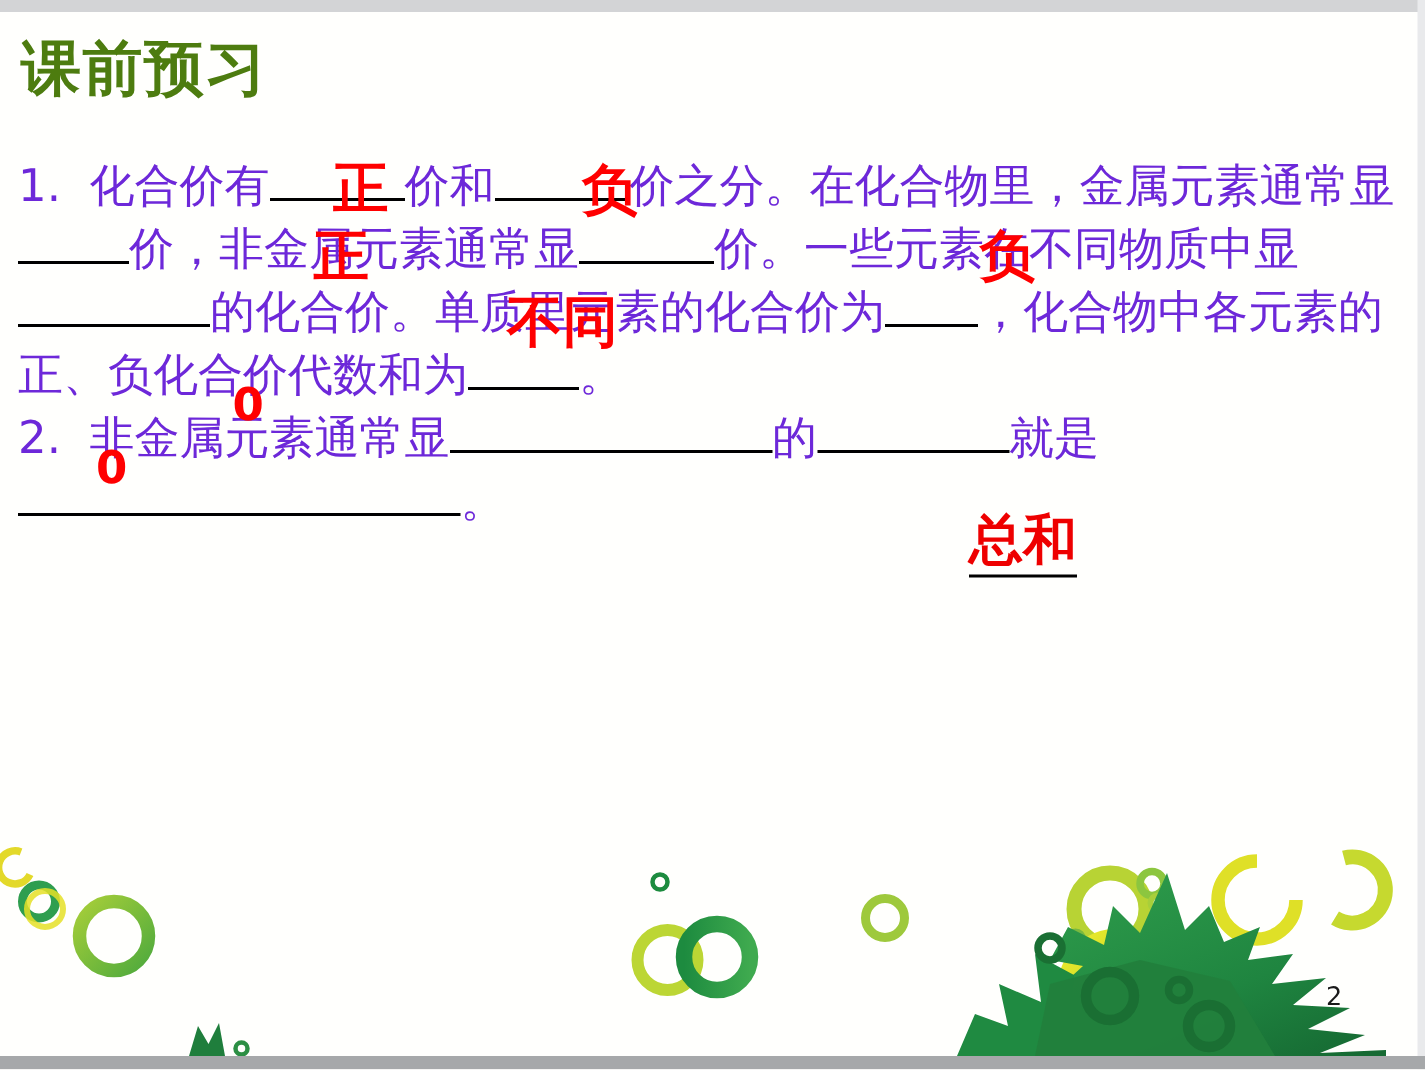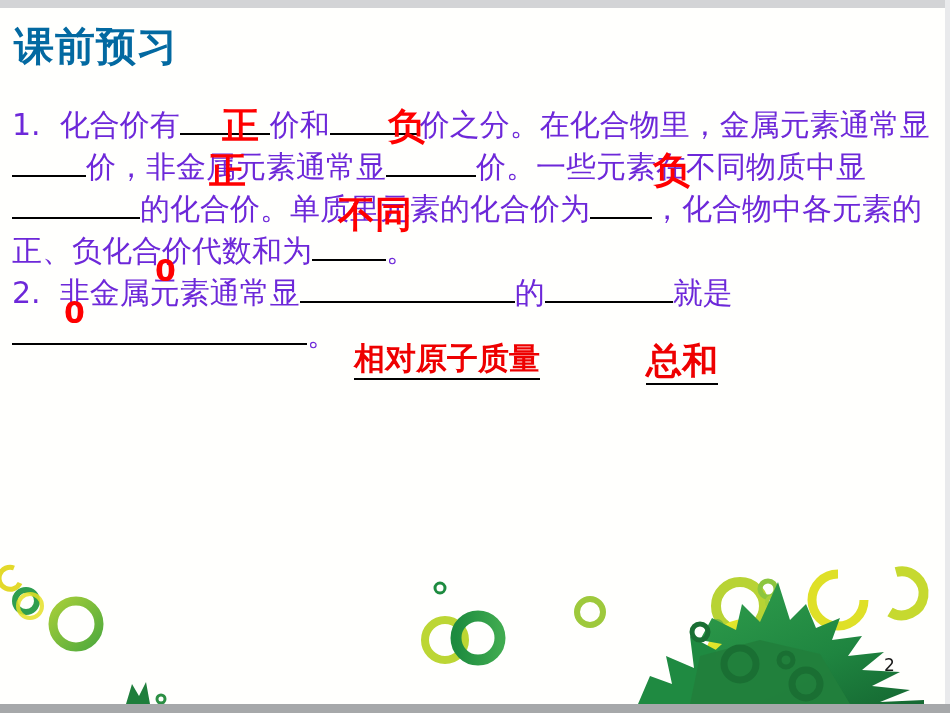--- a/index.html
+++ b/index.html
@@ -47,21 +47,21 @@
     background: #fffffd;
   }
 
   
   #page-title {
     position: absolute;
     left: 14px;
     top: 24px;
     font-size: 40px;
     font-weight: bold;
-    color: #0369a1;
+    color: #4d7c0f;
     letter-spacing: 1px;
     line-height: 1.1;
     white-space: nowrap;
   }
 
   
   .body-block {
     position: absolute;
     left: 12px;
     top: 104px;
@@ -149,21 +149,20 @@
 
   </div>
 
   <div class="ans" style="left:222px; top:107px; font-size:37px;">正</div>
   <div class="ans" style="left:388px; top:108px; font-size:37px;">负</div>
   <div class="ans" style="left:209px; top:152px; font-size:37px;">正</div>
   <div class="ans" style="left:653px; top:152px; font-size:37px;">负</div>
   <div class="ans" style="left:338px; top:196px; font-size:37px;">不同</div>
   <div class="ans" style="left:155px; top:256px; font-size:30px;">0</div>
   <div class="ans" style="left:64px; top:298px; font-size:30px;">0</div>
-  <div class="ans-u" style="left:354px; top:343px; font-size:31px; padding-bottom:4px;">相对原子质量</div>
   <div class="ans-u" style="left:646px; top:343px; font-size:36px; padding-bottom:4px;">总和</div>
 
   <svg id="decor" viewBox="0 0 945 160" preserveAspectRatio="none">
     <defs>
       <linearGradient id="gLeafBall" x1="0" y1="0" x2="1" y2="1">
         <stop offset="0%" stop-color="#f2ef2a"></stop>
         <stop offset="55%" stop-color="#c8d62c"></stop>
         <stop offset="100%" stop-color="#5aa83c"></stop>
       </linearGradient>
       <linearGradient id="gRingA" x1="0" y1="0" x2="1" y2="1">

